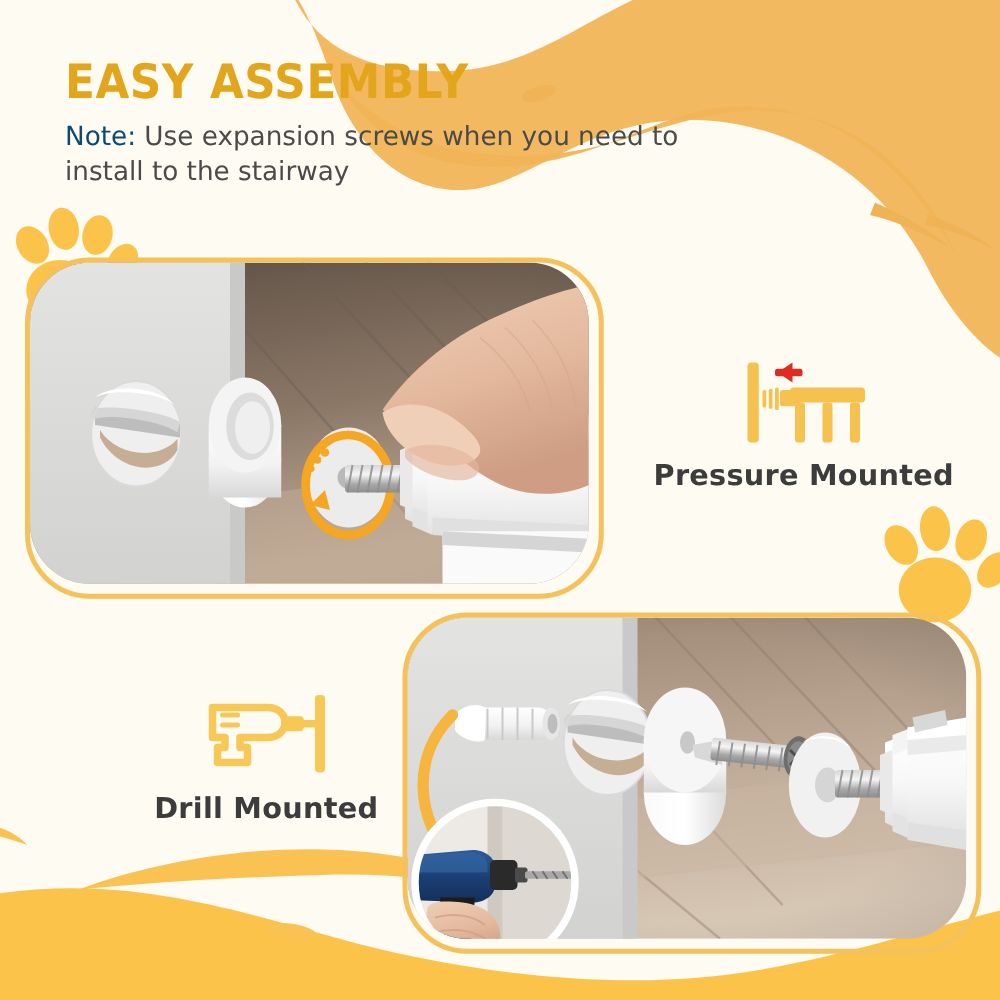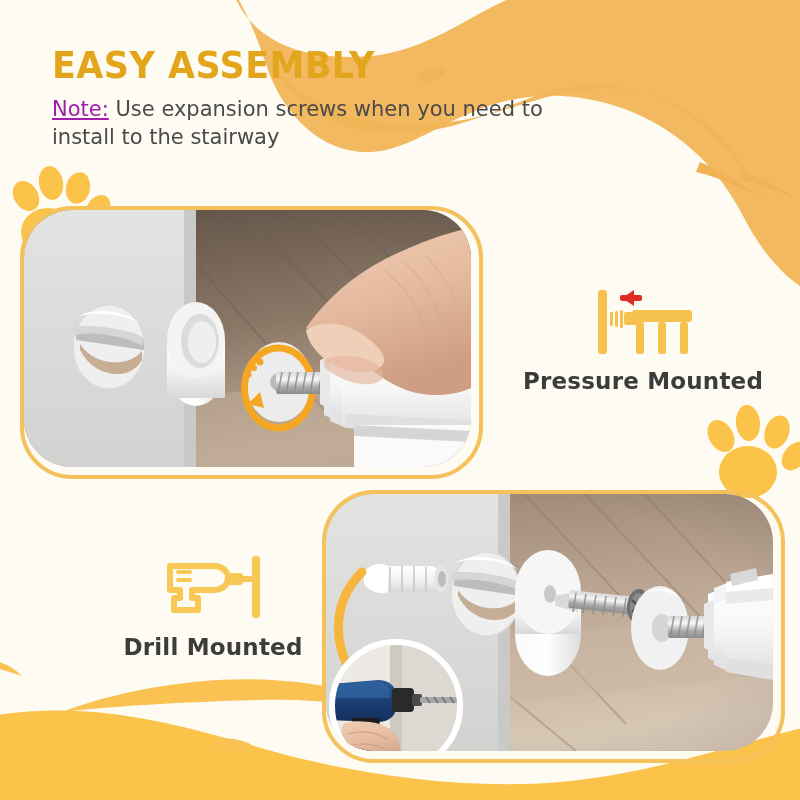--- a/index.html
+++ b/index.html
@@ -29,21 +29,21 @@
     transform-origin:left center;
   }
   .note{
     margin:12px 0 0 0;
     font-size:21px;
     line-height:1.32;
     color:#4A4A4A;
     font-family:"DejaVu Sans", sans-serif;
     max-width:540px;
   }
-  .note .note-lead{color:#a21caf;text-decoration:underline;}
+  .note .note-lead{color:#0c4a6e;}
 
   
   .panel{
     position:absolute;
     border:4px solid #F5C15B;
     border-radius:52px;
     overflow:hidden;
     background:#D9D9D9;
   }
   .panel-top{left:20px;top:206px;width:455px;height:265px;}

